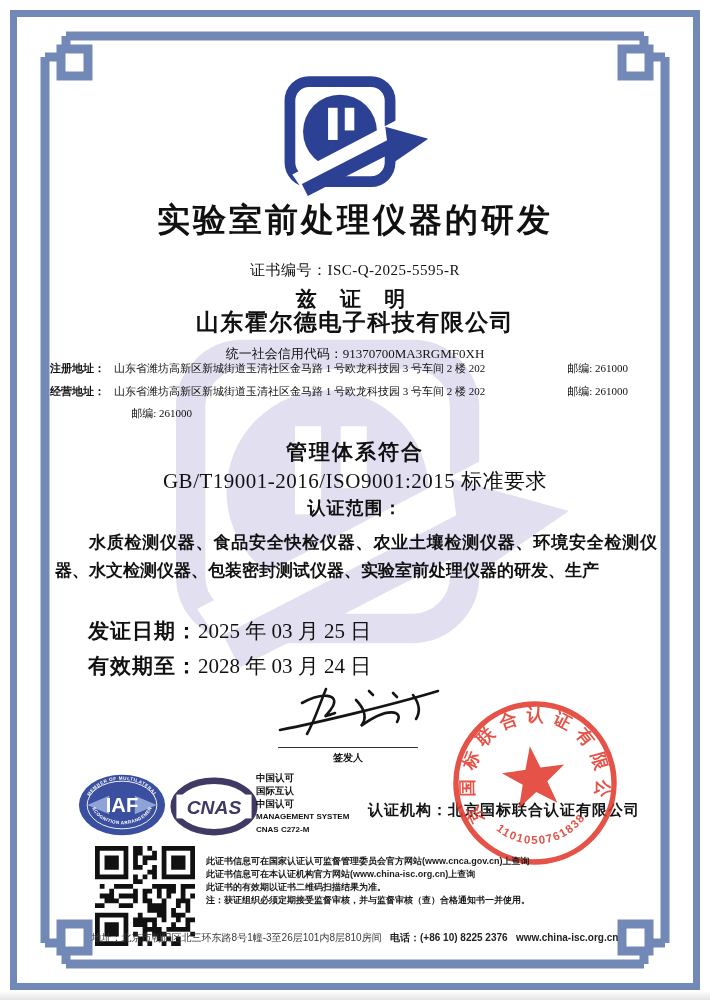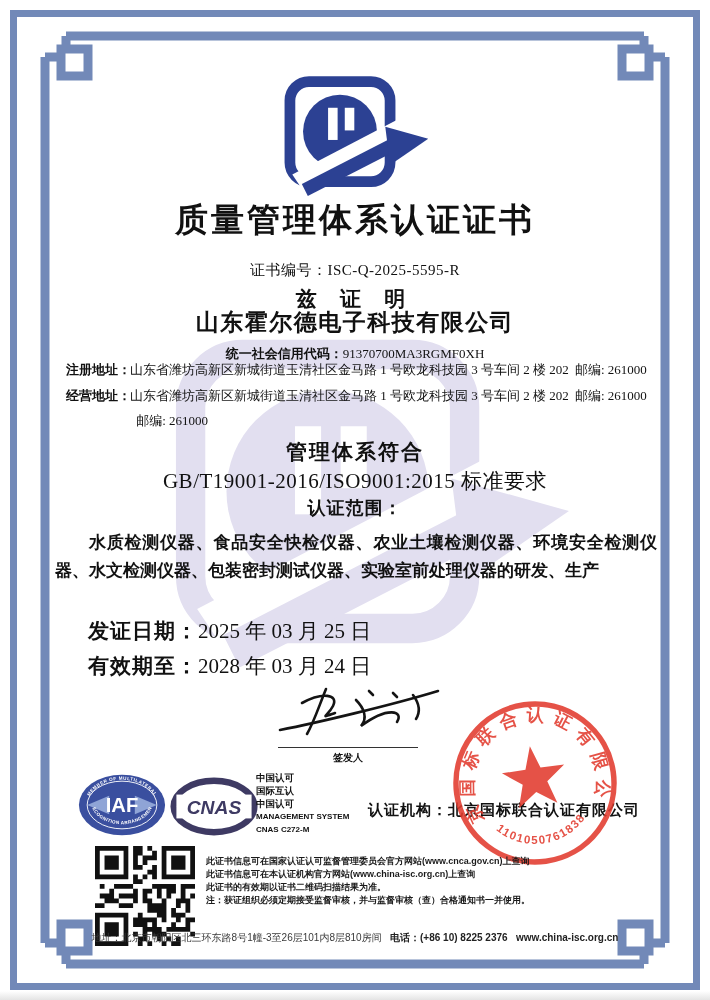--- a/index.html
+++ b/index.html
@@ -10,22 +10,22 @@
   .frame,.watermark{position:absolute;pointer-events:none;}
   .frame{left:0;top:0;}
   .watermark{left:158px;top:326px;width:424px;height:344px;color:#e2dff0;}
   .abs{position:absolute;}
   .center{left:40px;right:40px;text-align:center;}
   .title{top:198px;font-size:33px;font-weight:bold;letter-spacing:3px;}
   .certno{top:261px;font-size:15px;letter-spacing:.5px;}
   .declare{top:285px;font-size:21px;font-weight:bold;letter-spacing:9px;}
   .company{top:307px;font-size:23px;font-weight:bold;letter-spacing:1.5px;}
   .creditcode{top:345px;font-size:13px;}
-  .creditcode .lbl{font-weight:bold;}
-  .addr-wrap{left:66px;top:361px;width:578px;font-size:13px;}
+  .creditcode .lbl{font-weight:normal;}
+  .addr-wrap{left:50px;top:361px;width:578px;font-size:11px;}
   .addr-row{display:flex;align-items:baseline;margin-bottom:7.5px;white-space:nowrap;}
   .addr-row .lbl{font-weight:bold;width:64px;flex:0 0 64px;}
   .addr-row .txt{flex:1;text-align:left;}
   .addr-row .zip{flex:0 0 78px;text-align:right;}
   .conform{top:438px;font-size:21px;font-weight:bold;letter-spacing:2px;}
   .standard{top:467px;font-size:21px;letter-spacing:.5px;}
   .scopelbl{top:496px;font-size:18px;font-weight:bold;letter-spacing:1px;}
   .scope{left:55px;top:529px;width:602px;font-size:17px;font-weight:bold;
          line-height:28px;text-indent:2em;text-align:justify;margin:0;}
   .dates{left:88px;top:617px;font-size:21px;}
@@ -84,21 +84,21 @@
   </svg>
 
   <svg class="watermark" viewBox="0 0 130 104">
     <use href="#isc-mark"></use>
   </svg>
 
   <svg class="abs" style="left:278px;top:72px;color:#2c4193;" width="155" height="124" viewBox="0 0 130 104">
     <use href="#isc-mark"></use>
   </svg>
 
-  <div class="abs center title">质量管理体系认证证书</div>
+  <div class="abs center title">实验室前处理仪器的研发</div>
 
   <div class="abs center certno">
     <span>证书编号：</span><span>ISC-Q-2025-5595-R</span>
   </div>
 
   <div class="abs center declare">兹 证 明</div>
 
   <div class="abs center company">山东霍尔德电子科技有限公司</div>
 
   <div class="abs center creditcode">

